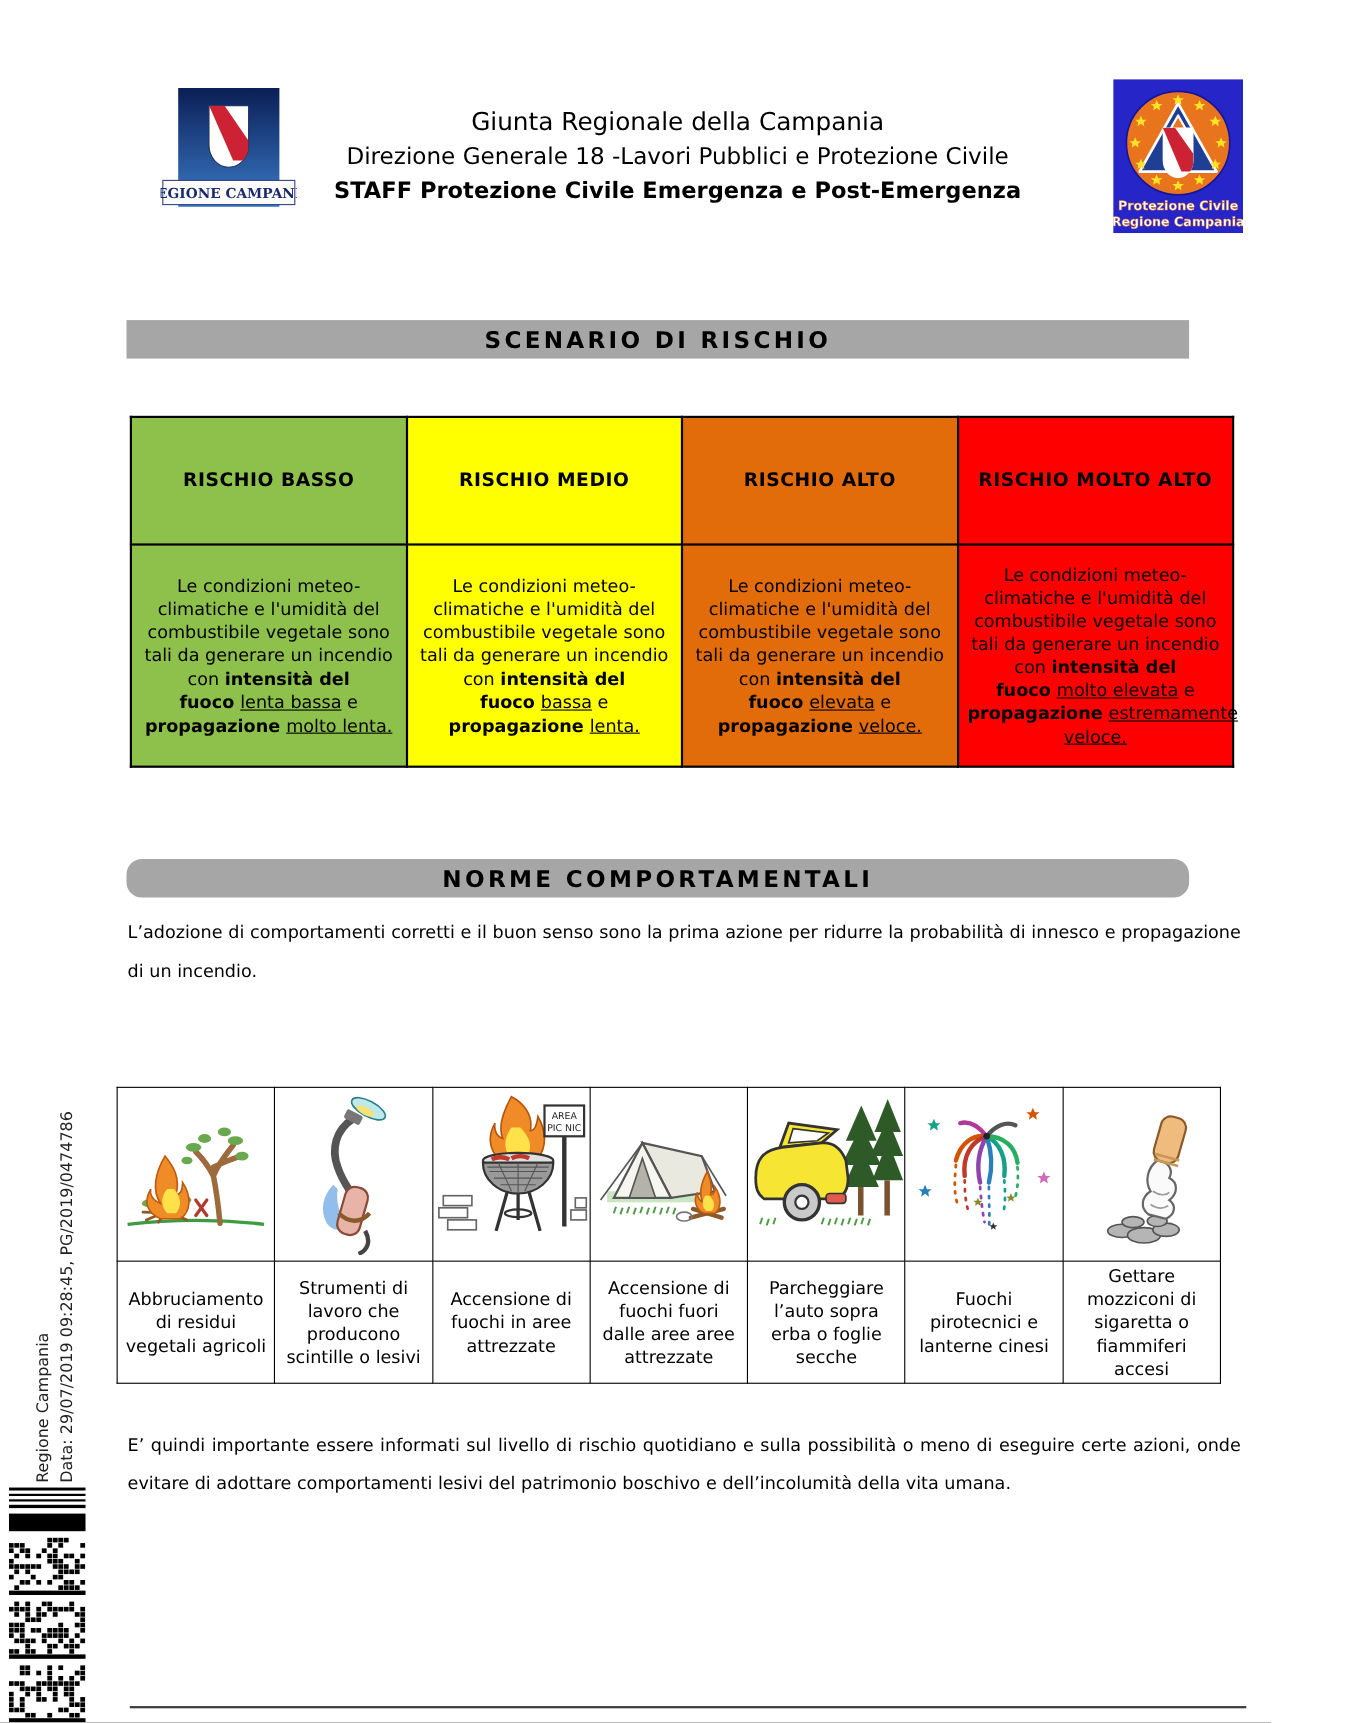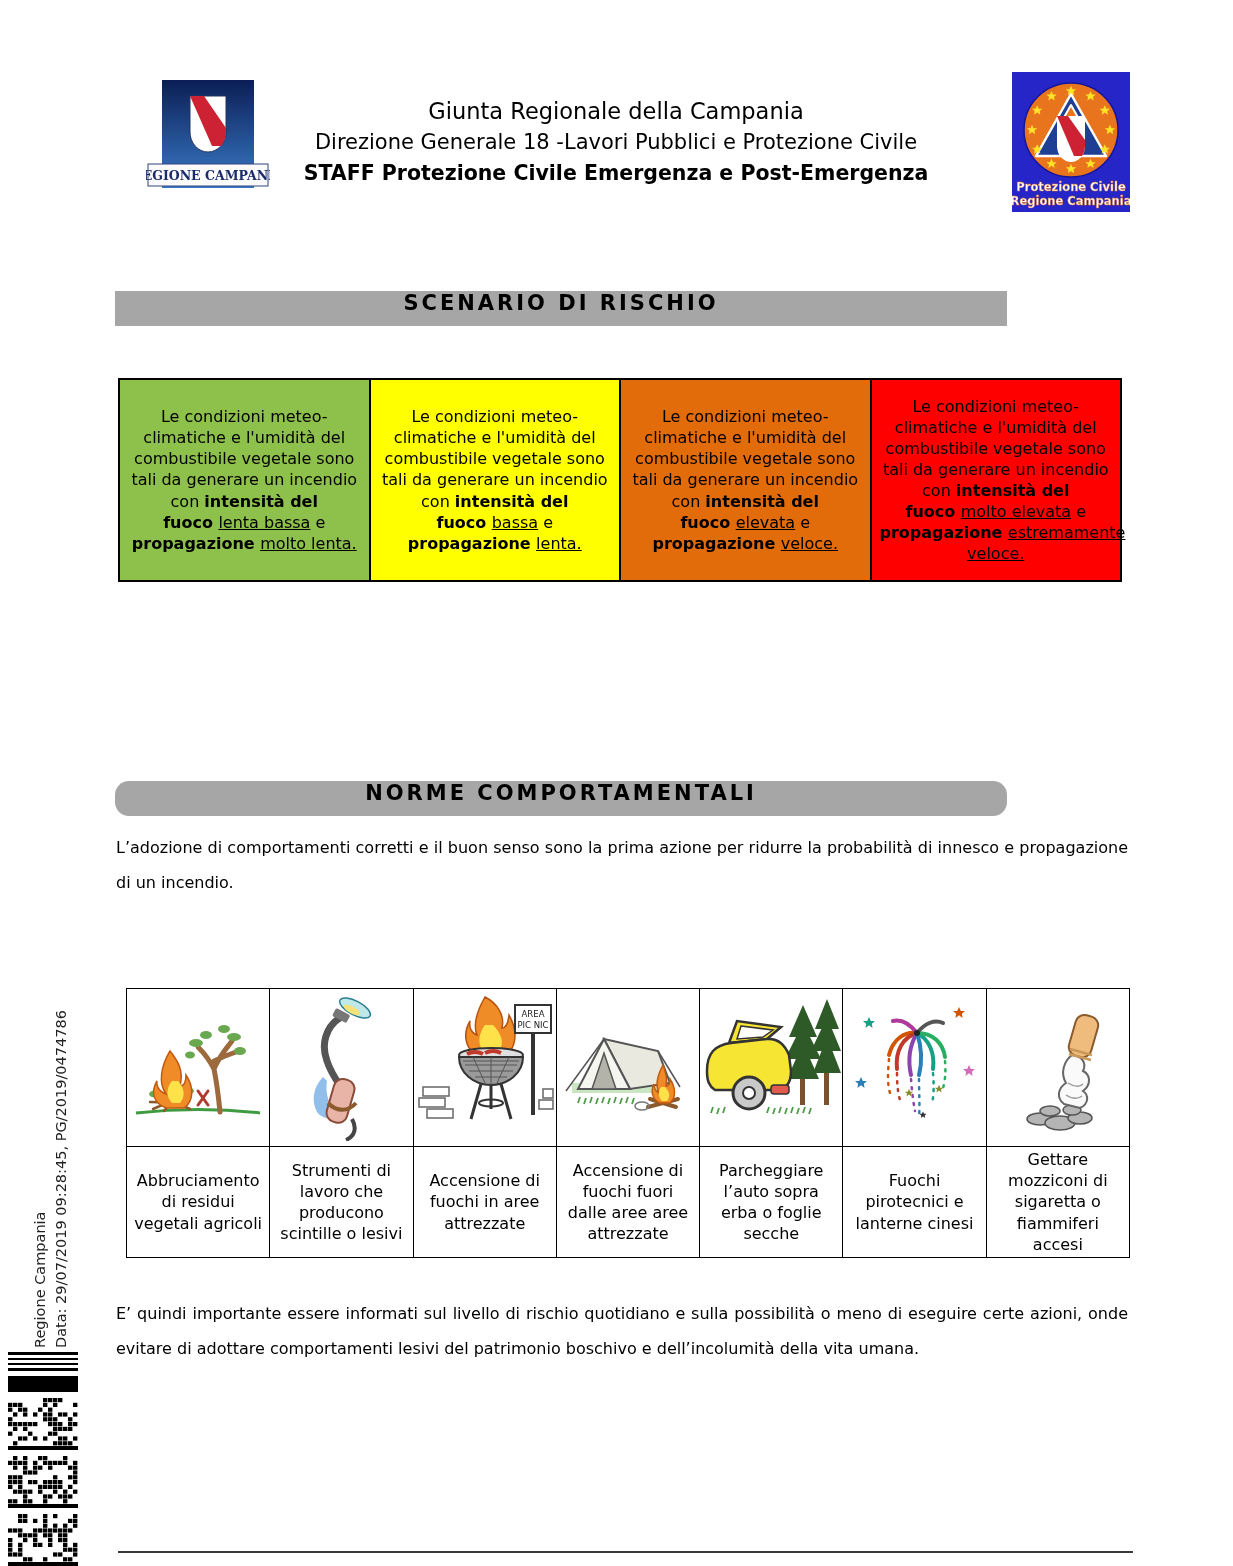--- a/index.html
+++ b/index.html
@@ -8,22 +8,22 @@
 
   
   .logo-left{position:absolute;left:146px;top:76px;}
   .logo-right{position:absolute;left:1002px;top:72px;margin-left:10px;}
   .header-title{position:absolute;left:268px;top:96px;width:696px;text-align:center;}
   .ht1{font-size:22.5px;font-weight:normal;line-height:31px;}
   .ht2{font-size:21px;line-height:31px;}
   .ht3{font-size:20.5px;font-weight:bold;line-height:31px;}
 
   
-  .banner{position:absolute;left:115px;width:892px;height:35px;display:flex;
-          justify-content:center;font-weight:bold;font-size:21px;
+  .banner{position:absolute;left:115px;width:966px;height:35px;display:flex;
+          align-items:center;justify-content:center;font-weight:bold;font-size:21px;
           letter-spacing:3px;color:#000;}
   .banner.scenario{top:291px;}
   .banner.norme{top:781px;}
 
   
   table.risk{position:absolute;left:118px;top:378px;width:1004px;border-collapse:collapse;
              table-layout:fixed;}
   table.risk th{height:112px;border:2px solid #000;font-size:17px;font-weight:bold;
                 text-align:center;vertical-align:middle;letter-spacing:.5px;}
   table.risk td{height:192px;border:2px solid #000;font-size:16px;line-height:1.32;
@@ -31,21 +31,21 @@
   table.risk u.gap{margin-left:.34em;}
 
   
   .para{position:absolute;left:116px;width:1012px;font-size:16px;line-height:35px;
         text-align:justify;}
   .para.p1{top:830px;}
   .para.p2{top:911px;}
   .para.p3{top:1296px;}
 
   
-  table.act{position:absolute;left:126px;top:988px;width:1004px;border-collapse:collapse;
+  table.act{position:absolute;left:106px;top:988px;width:1004px;border-collapse:collapse;
             table-layout:fixed;}
   table.act td{border:1.5px solid #000;background:#fff;}
   table.act td.pic{height:157px;text-align:center;vertical-align:middle;padding:0;}
   table.act td.cap{height:106px;text-align:center;vertical-align:middle;font-size:16px;
                    line-height:1.32;padding:2px 5px;}
 
   
   .footer-line{position:absolute;left:118px;top:1551px;width:1015px;height:2px;background:#3a3a3a;}
 
   
@@ -122,20 +122,26 @@
       <text x="59" y="133" text-anchor="middle" font-size="11.5" font-weight="bold" fill="#ffffff" stroke="#e8741e" stroke-width="0.4">Regione Campania</text>
     </svg>
   </div>
 
   <div class="banner scenario" style="background-color: rgb(166, 166, 166);">
     <span>SCENARIO DI RISCHIO</span>
   </div>
 
   <table class="risk">
     <tbody>
+        <tr>
+      <th style="background-color: rgb(142, 192, 76);">RISCHIO BASSO</th>
+      <th style="background-color: rgb(255, 255, 0);">RISCHIO MEDIO</th>
+      <th style="background-color: rgb(227, 108, 10);">RISCHIO ALTO</th>
+      <th style="background-color: rgb(255, 0, 0);">RISCHIO MOLTO ALTO</th>
+    </tr>
     <tr>
       <td style="background-color: rgb(142, 192, 76);"><span>Le condizioni meteo-climatiche e l'umidità del combustibile vegetale sono tali da generare un incendio con </span><b>intensità del fuoco</b><u class="gap">lenta bassa</u><span> e </span><b>propagazione</b><u class="gap">molto lenta.</u></td>
       <td style="background-color: rgb(255, 255, 0);"><span>Le condizioni meteo-climatiche e l'umidità del combustibile vegetale sono tali da generare un incendio con </span><b>intensità del fuoco</b><u class="gap">bassa</u><span> e </span><b>propagazione</b><u class="gap">lenta.</u></td>
       <td style="background-color: rgb(227, 108, 10);"><span>Le condizioni meteo-climatiche e l'umidità del combustibile vegetale sono tali da generare un incendio con </span><b>intensità del fuoco</b><u class="gap">elevata</u><span> e </span><b>propagazione</b><u class="gap">veloce.</u></td>
       <td style="background-color: rgb(255, 0, 0);"><span>Le condizioni meteo-climatiche e l'umidità del combustibile vegetale sono tali da generare un incendio con </span><b>intensità del fuoco</b><u class="gap">molto elevata</u><span> e </span><b>propagazione</b><u class="gap">estremamente veloce.</u></td>
     </tr>
   </tbody>
     </table>
 
   <div class="banner norme" style="background-color: rgb(166, 166, 166); border-radius: 14px;">

